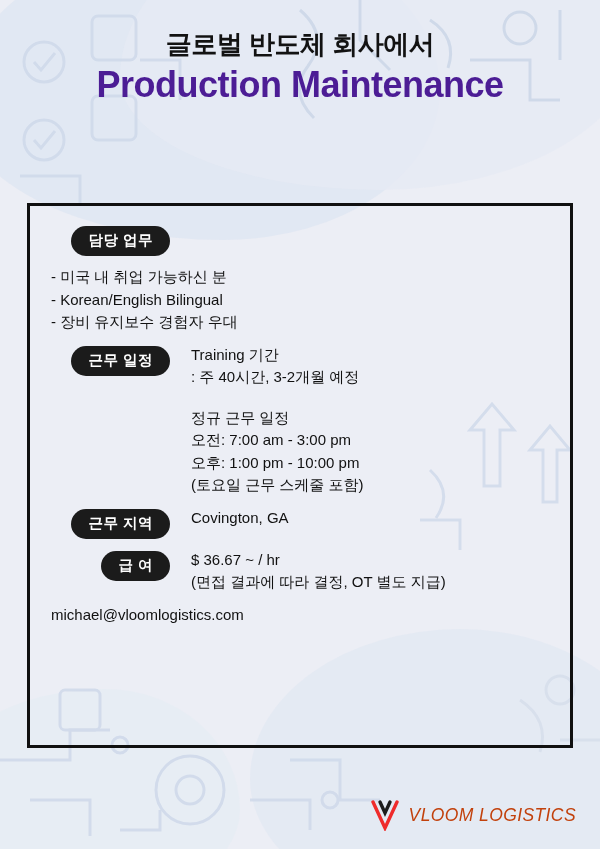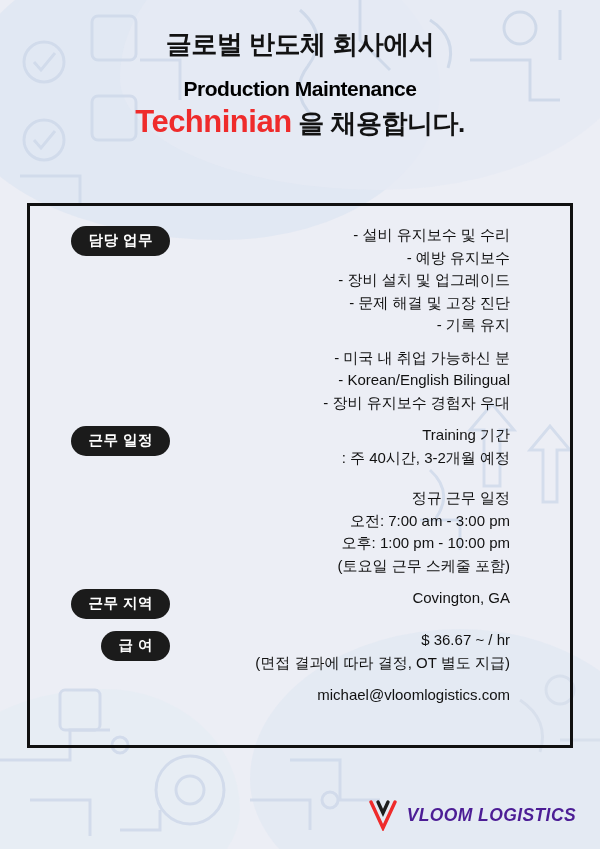--- a/index.html
+++ b/index.html
@@ -76,26 +76,26 @@
     text-align: center;
   }
   .headline-1 {
     font-size: 26px;
     font-weight: bold;
     color: #121212;
     letter-spacing: -0.5px;
     line-height: 1.2;
   }
   .headline-2 {
-    font-size: 21px;
+    font-size: 36px;
     font-weight: bold;
-    color: #000000;
+    color: #4c1d95;
     line-height: 1.18;
     letter-spacing: -0.5px;
-    margin-top: 17px;
+    margin-top: 4px;
   }
   .headline-3 {
     line-height: 1.18;
     letter-spacing: -0.5px;
     margin-top: 2px;
     font-size: 31px;
     font-weight: bold;
   }
   .headline-3 .red { color: #ef2b2b; }
   .headline-3 .black { color: #121212; font-size: 26px; }
@@ -110,21 +110,20 @@
     border: 3px solid #101010;
     background: transparent;
     box-sizing: border-box;
   }
 
   .rows {
     position: absolute;
     left: 30px;
     top: 224px;
     width: 480px;
-    text-align: right;
   }
   .row {
     display: flex;
     align-items: flex-start;
     margin-bottom: 10px;
   }
   .tag-col {
     width: 140px;
     flex: 0 0 140px;
     display: flex;
@@ -164,23 +163,23 @@
     align-items: center;
     gap: 9px;
   }
   .logo-mark {
     width: 30px;
     height: 32px;
     position: relative;
   }
   .logo-text {
     font-size: 17.5px;
-    font-weight: bold;
+    font-weight: normal;
     font-style: italic;
-    color: #4c1d95;
+    color: #c2410c;
     letter-spacing: 0.4px;
   }
 </style>
 </head>
 <body>
 
 <div class="bg-deco">
   <div class="bg-blob-top"></div>
   <div class="bg-blob-top2"></div>
   <div class="bg-blob-bottom"></div>
@@ -230,39 +229,29 @@
       <path d="M520 700 q30 20 20 52"></path>
       <path d="M560 740 h40"></path>
       <circle cx="560" cy="690" r="14"></circle>
     </g>
   </svg>
 </div>
 
 <div class="header">
   <div class="headline-1">글로벌 반도체 회사에서</div>
   <div class="headline-2">Production Maintenance</div>
-  <div class="headline-3">
-    <span class="red">Techninian</span><span class="black"> 을 채용합니다.</span>
-  </div>
 </div>
 
 <div class="card"></div>
 
 <div class="rows">
 
   <div class="row">
     <div class="tag-col">
       <span class="tag">담당 업무</span>
-    </div>
-    <div class="content-col">
-      <div>- 설비 유지보수 및 수리</div>
-      <div>- 예방 유지보수</div>
-      <div>- 장비 설치 및 업그레이드</div>
-      <div>- 문제 해결 및 고장 진단</div>
-      <div>- 기록 유지</div>
     </div>
   </div>
 
   <div class="row">
     <div class="content-col">
       <div>- 미국 내 취업 가능하신 분</div>
       <div>- Korean/English Bilingual</div>
       <div>- 장비 유지보수 경험자 우대</div>
     </div>
   </div>

